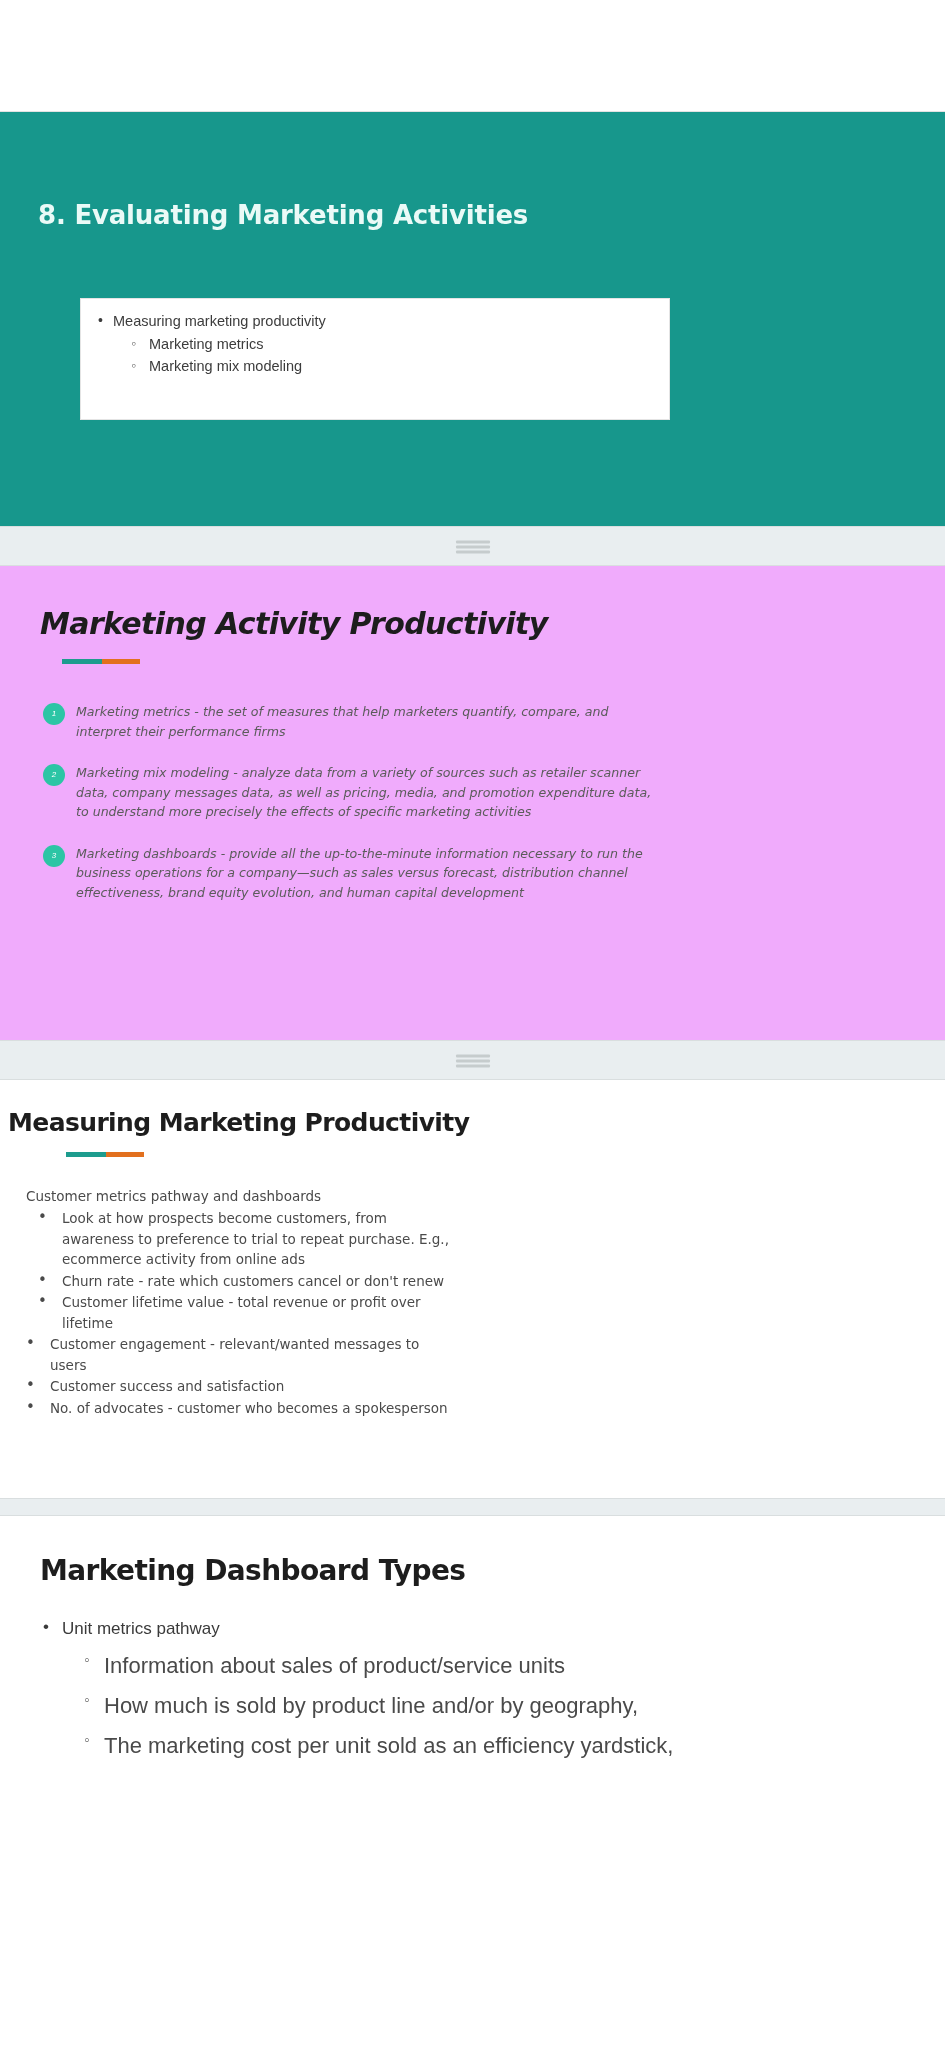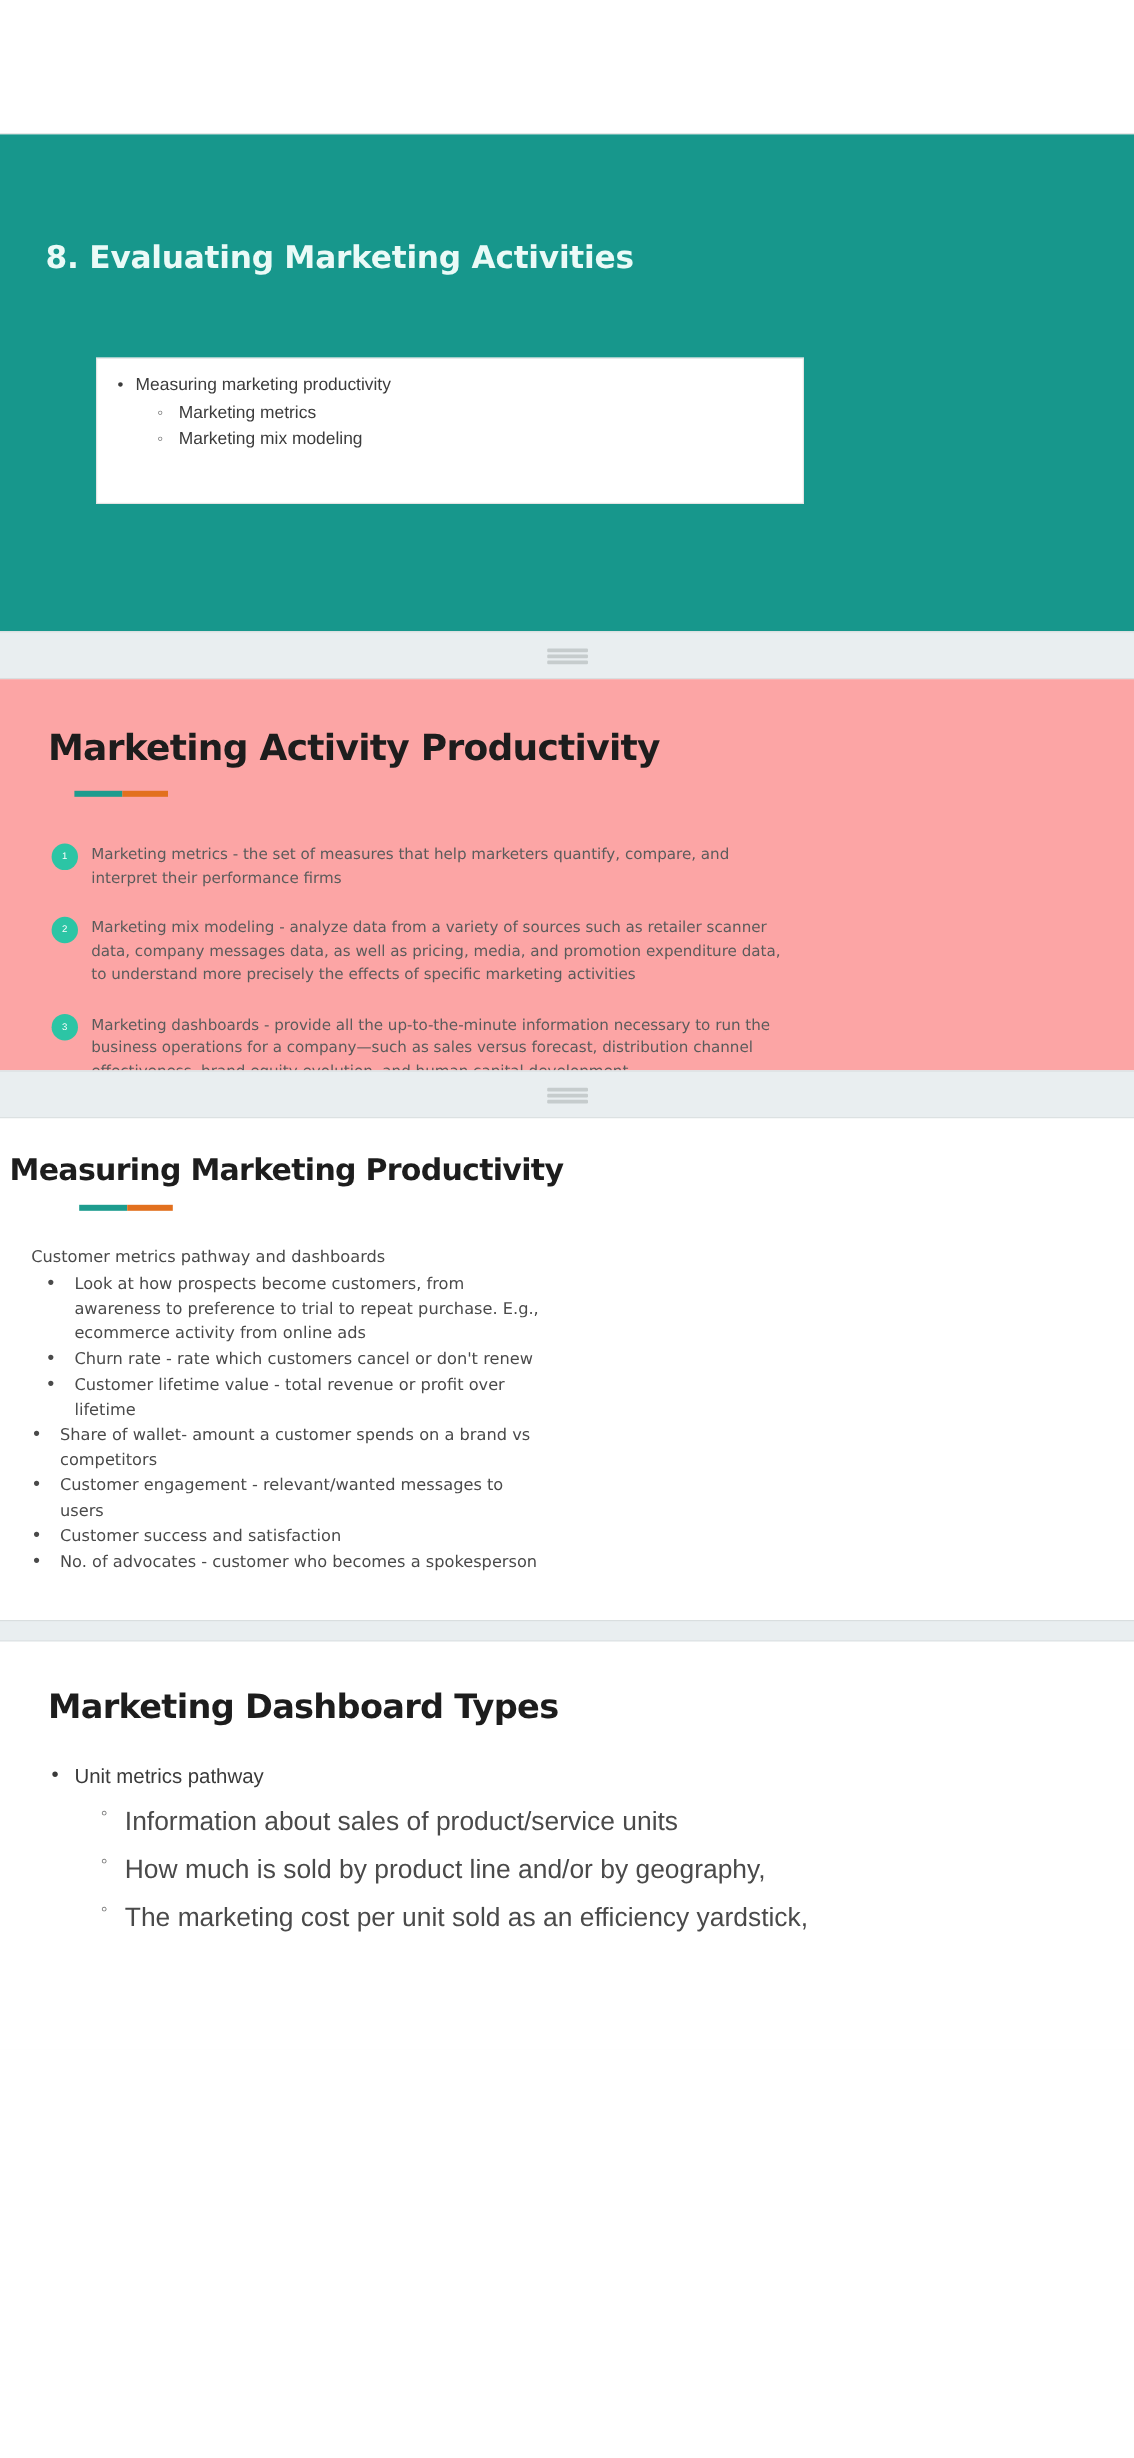--- a/index.html
+++ b/index.html
@@ -101,21 +101,21 @@
   .sec-card li.l2::before {
     content: "\25E6";
     position: absolute;
     left: 50px;
     top: -1px;
     font-size: 14px;
     color: #6b6b6b;
   }
 
   
-  .slide-prod { height: 326px; background: #fca5a5; }
+  .slide-prod { height: 474px; background: #f0abfc; font-style: italic; }
   .h-title {
     font-family: "DejaVu Sans", sans-serif;
     font-weight: bold;
     color: #1d1d1d;
     letter-spacing: -0.6px;
   }
   .accent-rule { height: 5px; width: 78px; display: flex; }
   .accent-rule .a1 { width: 40px; background: #1d9c8e; }
   .accent-rule .a2 { width: 38px; background: #e2701e; }
 
@@ -320,21 +320,20 @@
       <div class="col left">
         <div class="col-head">Customer metrics pathway and dashboards</div>
         <ul>
           <li>Look at how prospects become customers, from awareness to preference to trial to repeat purchase. E.g., ecommerce activity from online ads</li>
           <li>Churn rate - rate which customers cancel or don't renew</li>
           <li>Customer lifetime value - total revenue or profit over lifetime</li>
         </ul>
       </div>
       <div class="col right">
         <ul>
-          <li>Share of wallet- amount a customer spends on a brand vs competitors</li>
           <li>Customer engagement - relevant/wanted messages to users</li>
           <li>Customer success and satisfaction</li>
           <li>No. of advocates - customer who becomes a spokesperson</li>
         </ul>
       </div>
     </div>
   </div>
 
   <div class="gutter" style="height:18px"></div>
 

